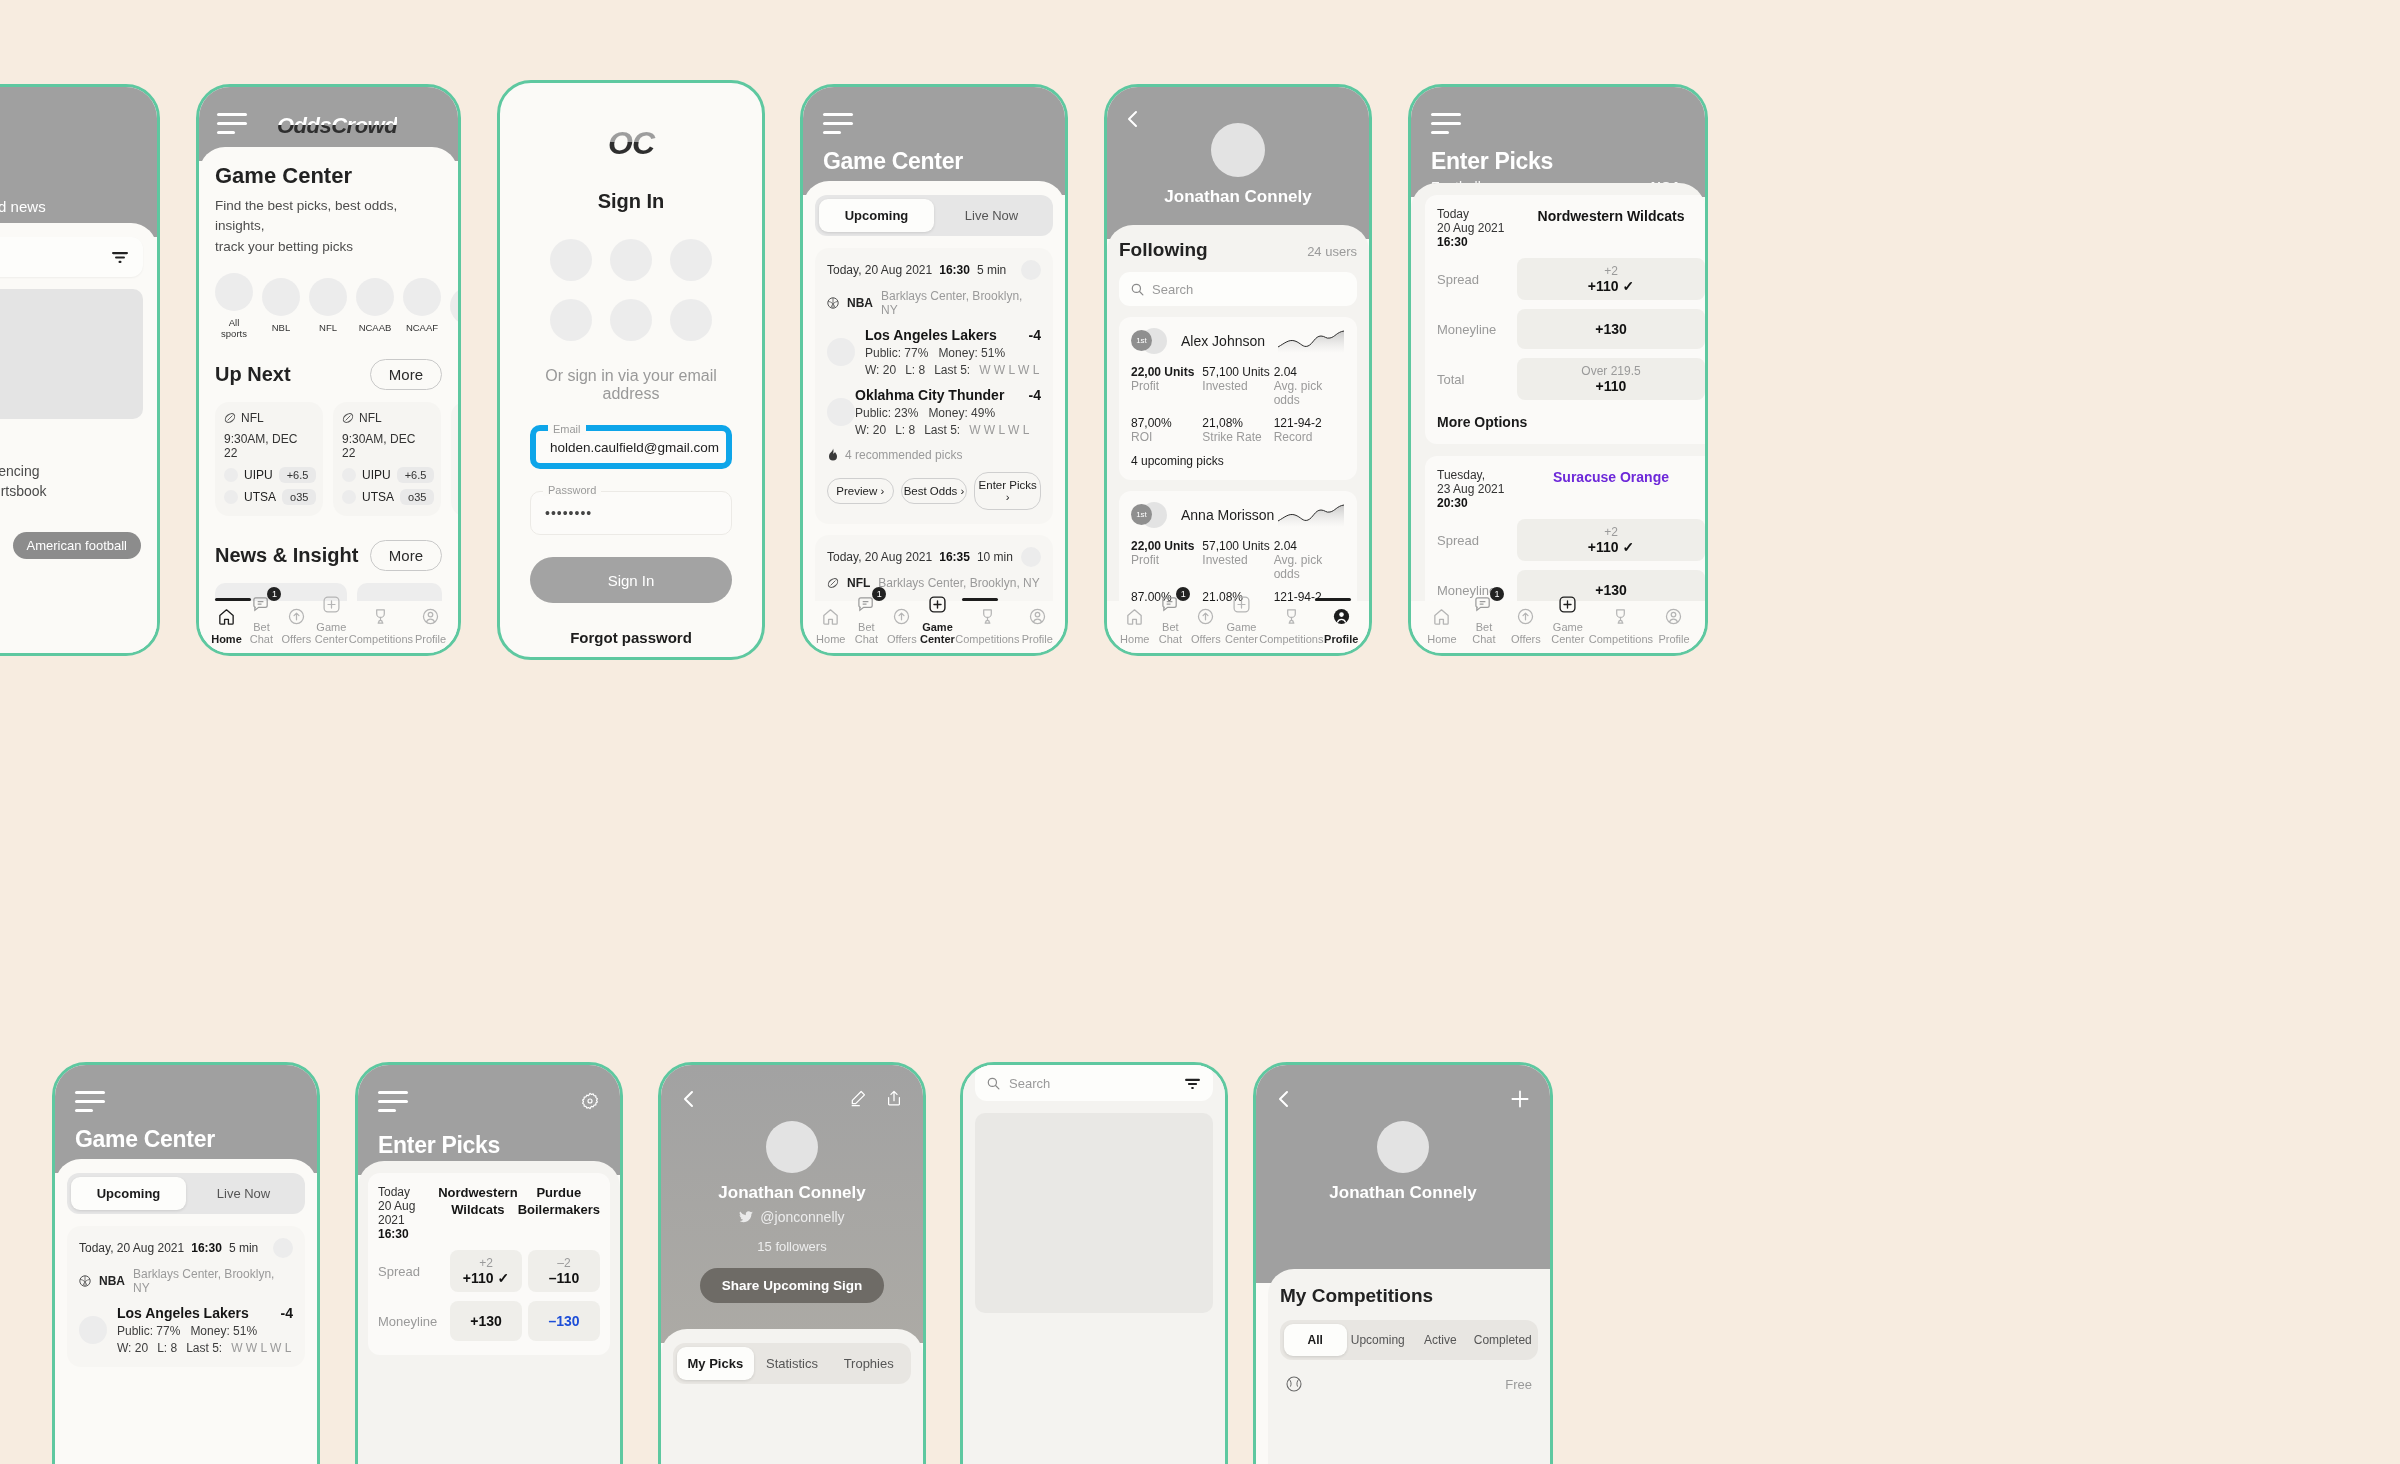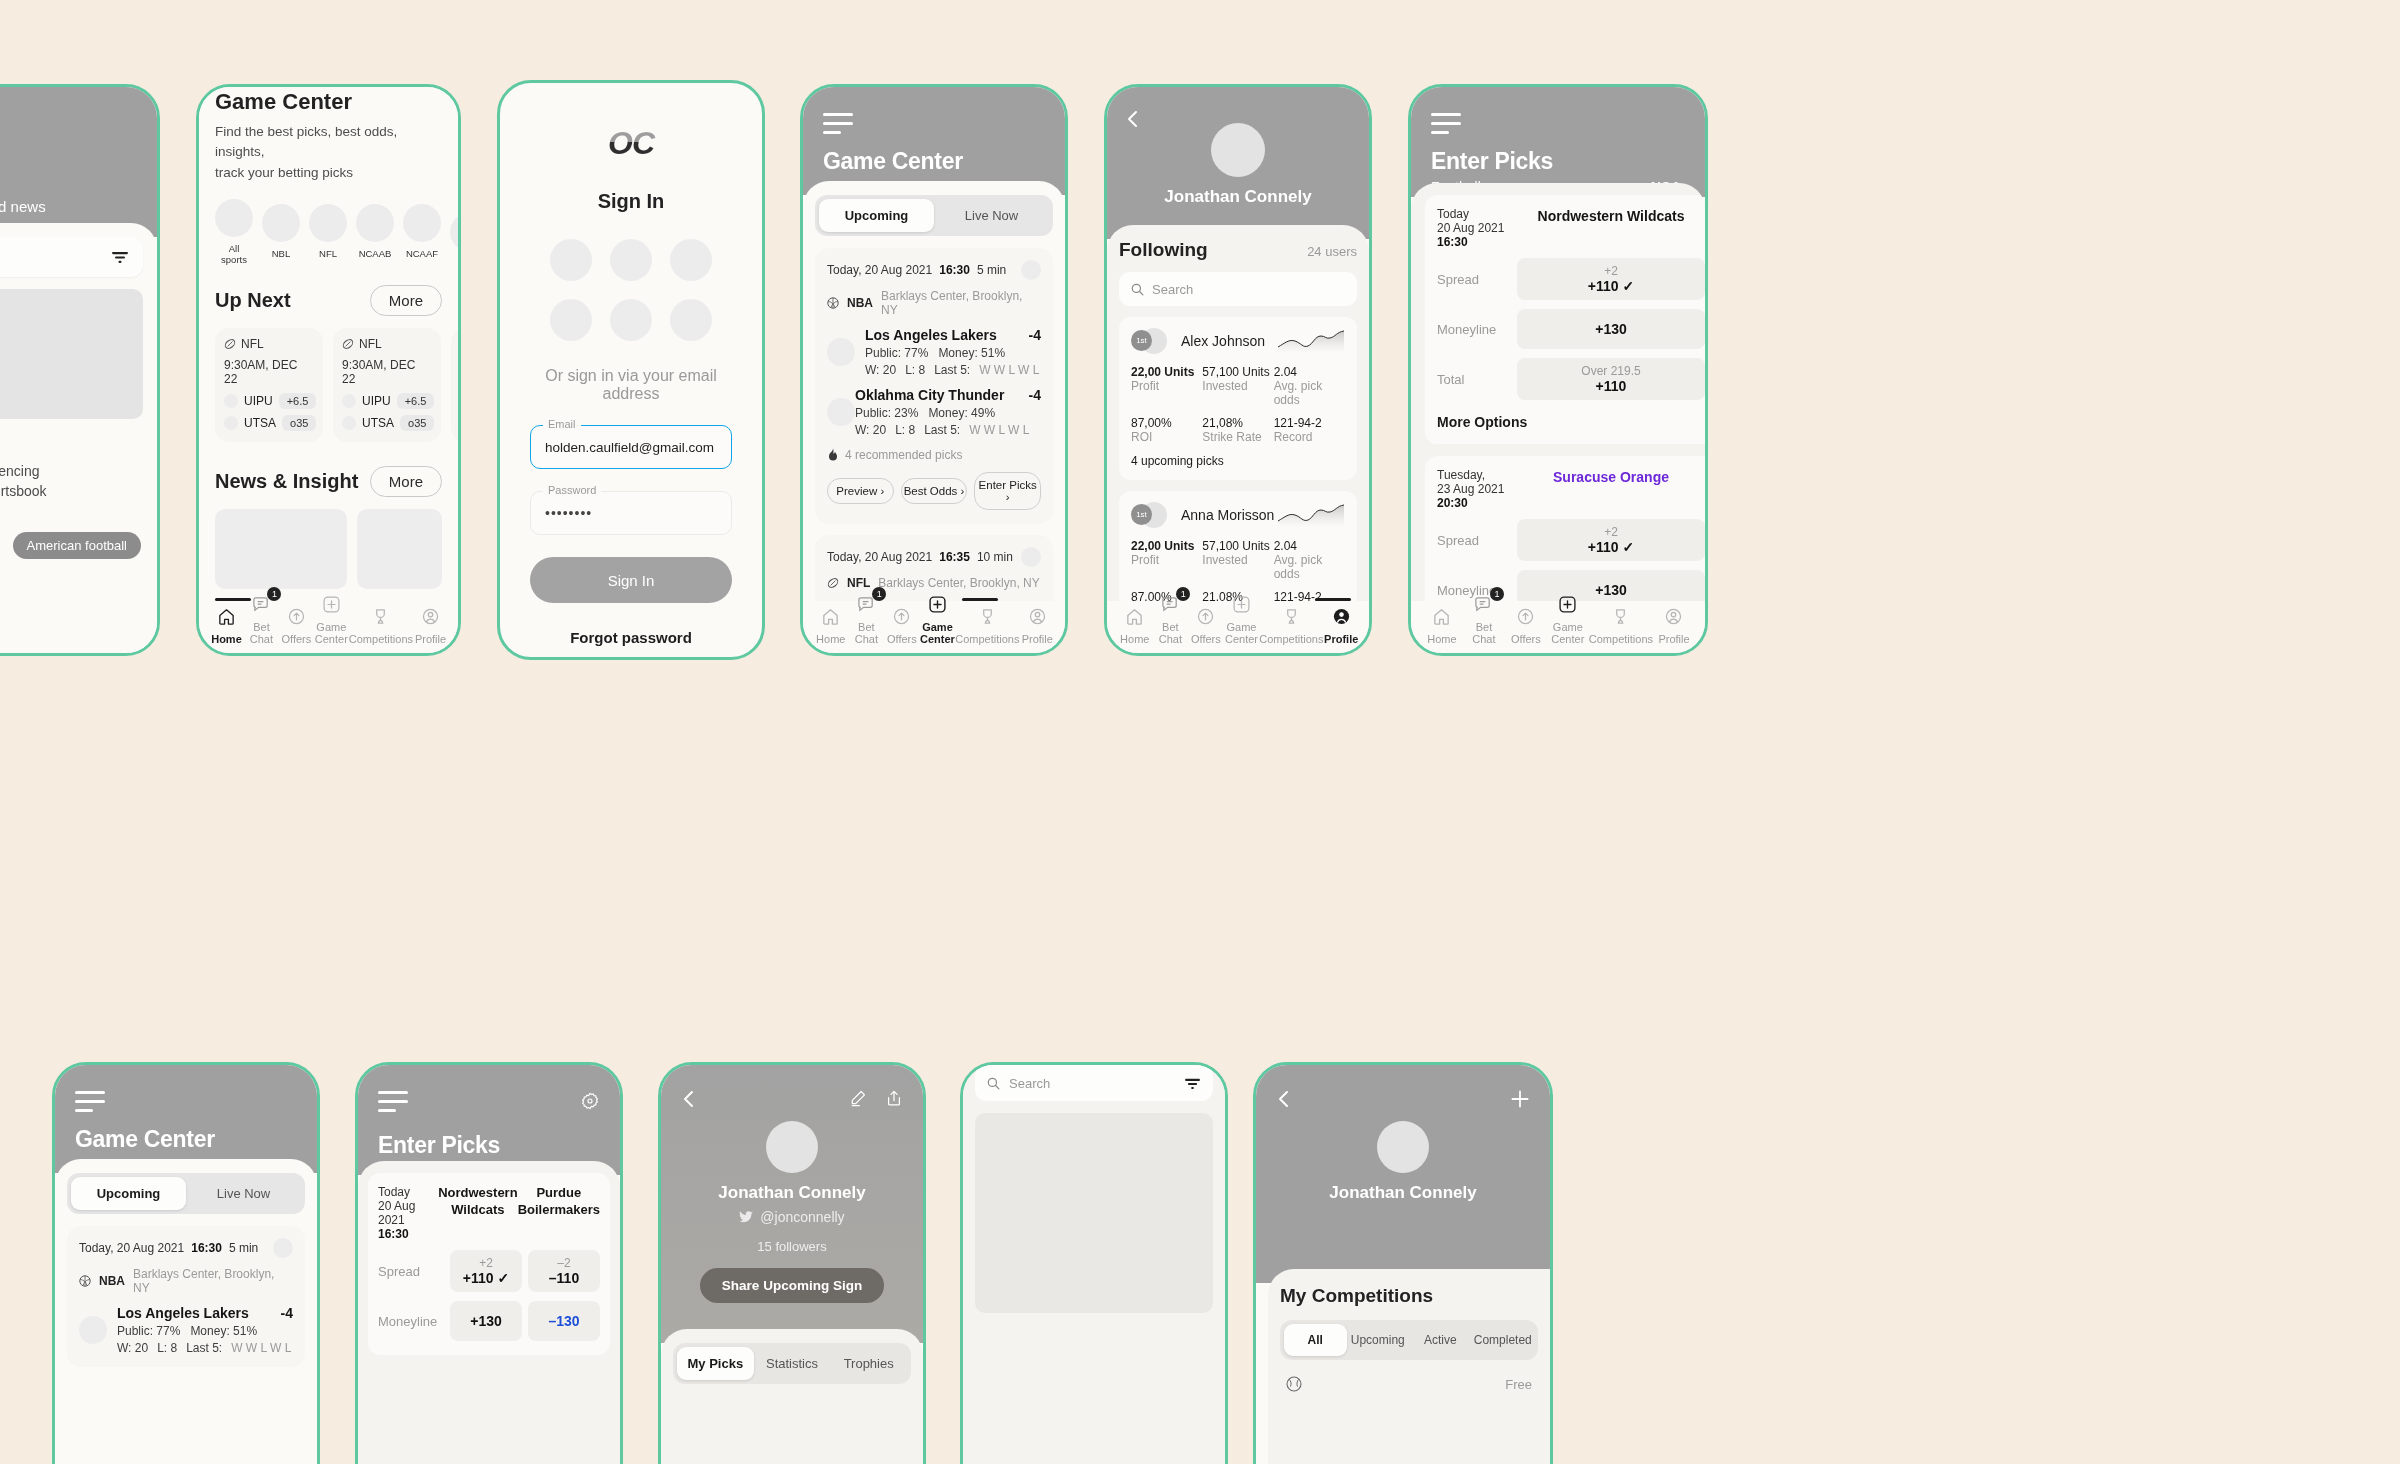--- a/index.html
+++ b/index.html
@@ -113,20 +113,28 @@
         <div>before.</div>
       </div>
       <div style="text-align:right; margin-top:10px;">
         <span style="display:inline-block; background:#8c8c8c; color:#fff; font-size:13px; padding:6px 14px; border-radius:14px;">American football</span>
       </div>
     </div>
   </div>
 </div>
 
 <div class="phone" style="left:196px; top:84px; width:265px; height:572px; display:flex; flex-direction:column;">
+  <div class="hero" style="height:74px; padding:26px 18px 0; display:flex; align-items:flex-start;">
+    <span class="burger">
+          <i></i>
+          <i></i>
+          <i></i>
+        </span>
+    <span class="logo-oc" style="margin-left:30px; background:linear-gradient(180deg,#fff 0 48%,#2e2e2e 48% 100%); -webkit-background-clip:text; background-clip:text; color:transparent; text-shadow:none; font-size:22px;">OddsCrowd</span>
+  </div>
   <div class="sheet" style="padding:16px 16px 0; display:flex; flex-direction:column;">
     <div class="sec-title" style="font-size:22px;">Game Center</div>
     <div style="font-size:13.5px; color:#4d4d4d; line-height:1.5; margin-top:7px; white-space:pre-line;">Find the best picks, best odds, insights,
 track your betting picks</div>
 
     <div class="row" style="margin-top:16px; gap:9px;">
       <div style="text-align:center; width:38px;">
         <div class="circ" style="width:38px;height:38px;"></div>
         <div class="tiny" style="margin-top:6px; color:#333; font-size:9.5px;">All sports</div>
       </div>
@@ -293,21 +301,21 @@
     <div class="circ" style="width:42px;height:42px;"></div>
     <div class="circ" style="width:42px;height:42px;"></div>
     <div class="circ" style="width:42px;height:42px;"></div>
     <div class="circ" style="width:42px;height:42px;"></div>
     <div class="circ" style="width:42px;height:42px;"></div>
     <div class="circ" style="width:42px;height:42px;"></div>
   </div>
 
   <div style="text-align:center; font-size:16px; color:#999; margin-top:26px;">Or sign in via your email address</div>
 
-  <div style="position:relative; margin-top:22px; border:1px solid #0ea5e9; border-radius:10px; height:44px; padding:0 14px; display:flex; align-items:center; background:#fcfbf9;">
+  <div style="position:relative; margin-top:22px; border:6px solid #0ea5e9; border-radius:10px; height:44px; padding:0 14px; display:flex; align-items:center; background:#fcfbf9;">
     <span style="position:absolute; top:-8px; left:12px; background:#fbfaf7; padding:0 5px; font-size:11px; color:#9a9a9a;">Email</span>
     <span style="font-size:13.5px; color:#222;">holden.caulfield@gmail.com</span>
   </div>
 
   <div style="position:relative; margin-top:22px; border:1px solid #eceae6; border-radius:10px; height:44px; padding:0 14px; display:flex; align-items:center; background:#fcfbf9;">
     <span style="position:absolute; top:-8px; left:12px; background:#fbfaf7; padding:0 5px; font-size:11px; color:#9a9a9a;">Password</span>
     <span style="font-size:14px; color:#444; letter-spacing:1px;">••••••••</span>
   </div>
 
   <button style="width:100%; margin-top:22px; height:46px; border:none; border-radius:23px; background:#a3a3a3; color:#fff; font-size:15px; font-family:inherit;">Sign In</button>

